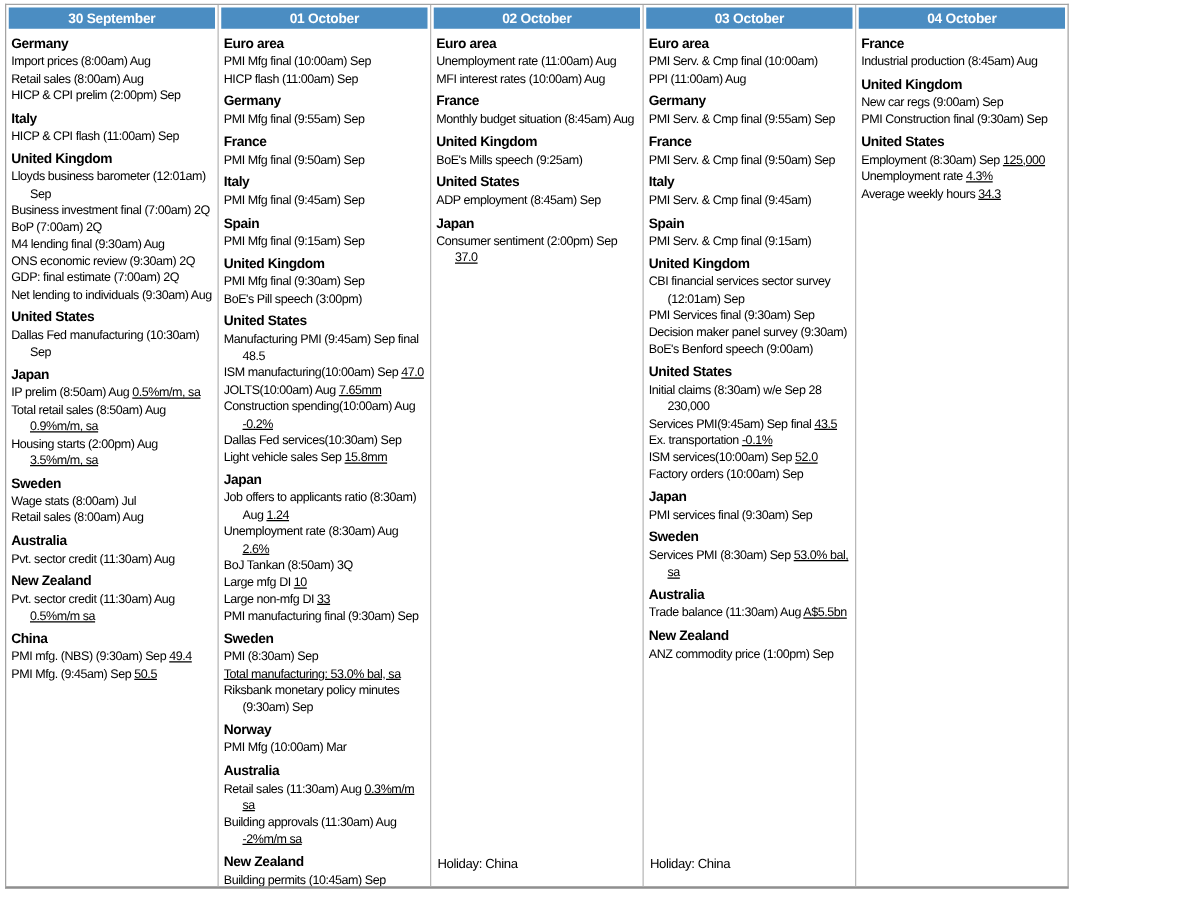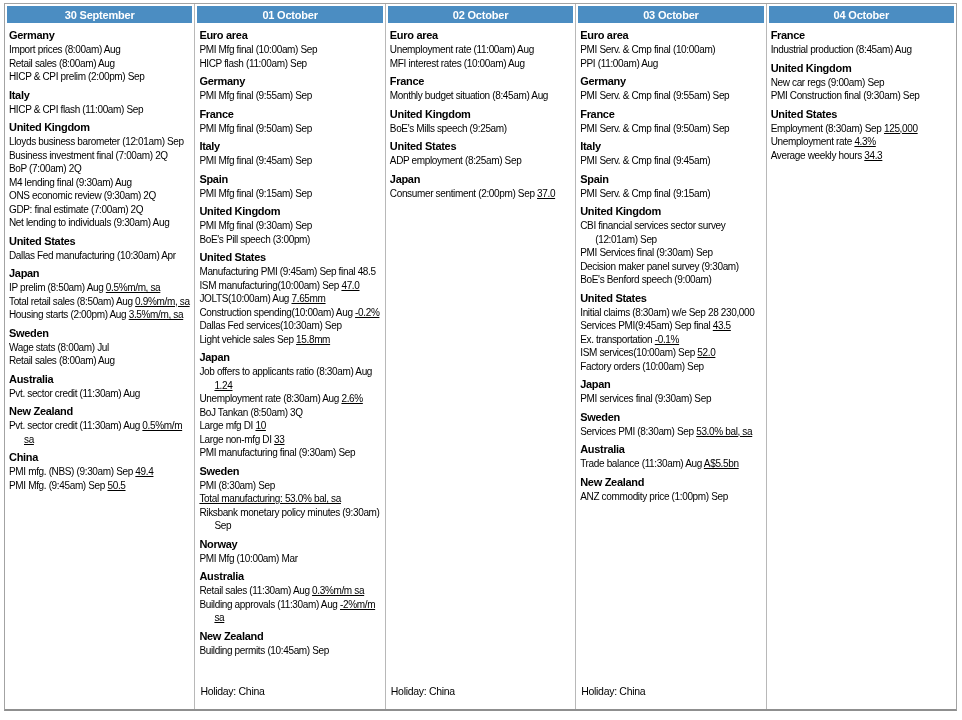--- a/index.html
+++ b/index.html
@@ -9,21 +9,21 @@
     width: 962px;
     height: 720px;
     font-family: "Liberation Sans", sans-serif;
     color: #000000;
     overflow: hidden;
   }
   .calendar {
     position: absolute;
     left: 4px;
     top: 3px;
-    width: 953px;
+    width: 851px;
     height: 708px;
     box-sizing: border-box;
     border: 1px solid var(--border-outer, #a3a3a3);
     border-bottom: 2px solid #8f8f8f;
     display: flex;
     background: #ffffff;
   }
   .column {
     flex: 1 1 0;
     min-width: 0;
@@ -100,21 +100,21 @@
           <div class="event">Lloyds business barometer (12:01am) Sep</div>
           <div class="event">Business investment final (7:00am) 2Q</div>
           <div class="event">BoP (7:00am) 2Q</div>
           <div class="event">M4 lending final (9:30am) Aug</div>
           <div class="event">ONS economic review (9:30am) 2Q</div>
           <div class="event">GDP: final estimate (7:00am) 2Q</div>
           <div class="event">Net lending to individuals (9:30am) Aug</div>
         </div>
         <div class="section">
           <div class="country">United States</div>
-          <div class="event">Dallas Fed manufacturing (10:30am) Apr</div>
+          <div class="event">Dallas Fed manufacturing (10:30am) Sep</div>
         </div>
         <div class="section">
           <div class="country">Japan</div>
           <div class="event">IP prelim (8:50am) Aug <span class="u">0.5%m/m, sa</span></div>
           <div class="event">Total retail sales (8:50am) Aug <span class="u">0.9%m/m, sa</span></div>
           <div class="event">Housing starts (2:00pm) Aug <span class="u">3.5%m/m, sa</span></div>
         </div>
         <div class="section">
           <div class="country">Sweden</div>
           <div class="event">Wage stats (8:00am) Jul</div>
@@ -215,21 +215,21 @@
         <div class="section">
           <div class="country">France</div>
           <div class="event">Monthly budget situation (8:45am) Aug</div>
         </div>
         <div class="section">
           <div class="country">United Kingdom</div>
           <div class="event">BoE's Mills speech (9:25am)</div>
         </div>
         <div class="section">
           <div class="country">United States</div>
-          <div class="event">ADP employment (8:25am) Sep</div>
+          <div class="event">ADP employment (8:45am) Sep</div>
         </div>
         <div class="section">
           <div class="country">Japan</div>
           <div class="event">Consumer sentiment (2:00pm) Sep <span class="u">37.0</span></div>
         </div>
         <div class="holiday">Holiday: China</div>
       </div>
     </div>
     <div class="column">
       <div class="day-header">03 October</div>

